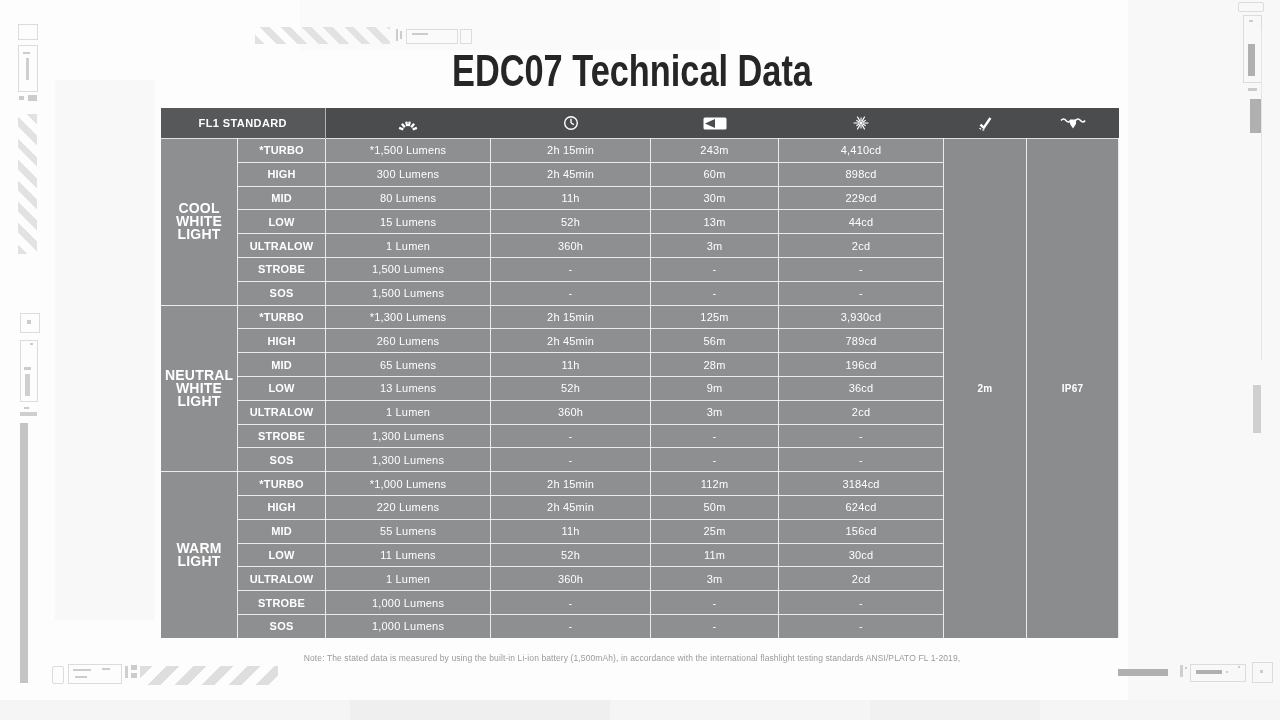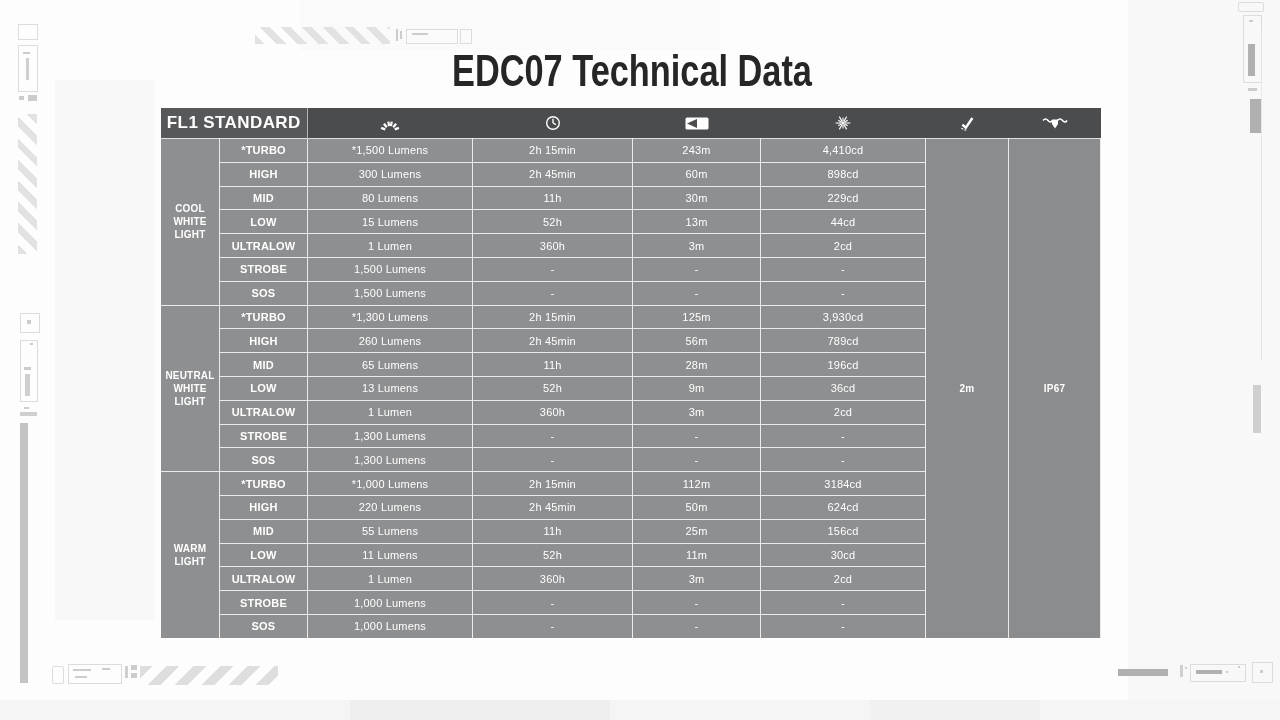--- a/index.html
+++ b/index.html
@@ -27,26 +27,26 @@
 
   
   #title{position:absolute;left:0;top:46px;width:1264px;text-align:center;
     font-size:44px;font-weight:800;color:#262626;letter-spacing:0px;
     transform:scaleX(.78);transform-origin:50% 50%;white-space:nowrap;}
 
   
   #spec{position:absolute;left:160px;top:108px;border-collapse:collapse;table-layout:fixed;}
   #spec th,#spec td{padding:0;text-align:center;vertical-align:middle;color:#fff;}
   #spec thead th{height:30px;background:#4b4c4e;border:0;}
-  #spec thead th.fl1{background:#57585a;font-size:17px;font-weight:700;letter-spacing:.4px;
+  #spec thead th.fl1{background:#57585a;font-size:11px;font-weight:700;letter-spacing:.4px;
     border-right:1px solid rgba(255,255,255,.55);}
   #spec tbody td{height:22.8px;background:#8e8f91;border:1px solid rgba(255,255,255,.82);
     font-size:11px;font-weight:400;letter-spacing:.2px;}
   #spec tbody td.mode{font-weight:700;}
-  #spec tbody td.cat{background:#8e8f91;font-weight:600;font-size:10px;line-height:13px;padding:0 4px;}
+  #spec tbody td.cat{background:#8e8f91;font-weight:600;font-size:14px;line-height:13px;padding:0 4px;}
   #spec tbody td.span-col{background:#8b8c8e;font-size:10px;font-weight:600;}
   #spec svg{display:block;margin:0 auto;}
 
   
   #note{position:absolute;left:0;top:653px;width:1264px;text-align:center;color:#9a9a9a;
     font-size:8.5px;line-height:10.6px;letter-spacing:.1px;}
 </style>
 </head>
 <body>
 
@@ -338,15 +338,16 @@
           <td class="mode">SOS</td>
           <td>1,000 Lumens</td>
           <td>-</td>
           <td>-</td>
           <td>-</td>
         </tr>
       </tbody>
   </table>
 
   <div id="note">
+    <div>Note: The stated data is measured by using the built-in Li-ion battery (1,500mAh), in accordance with the international flashlight testing standards ANSI/PLATO FL 1-2019,</div>
   </div>
 
 </div>
 
 </body></html>

